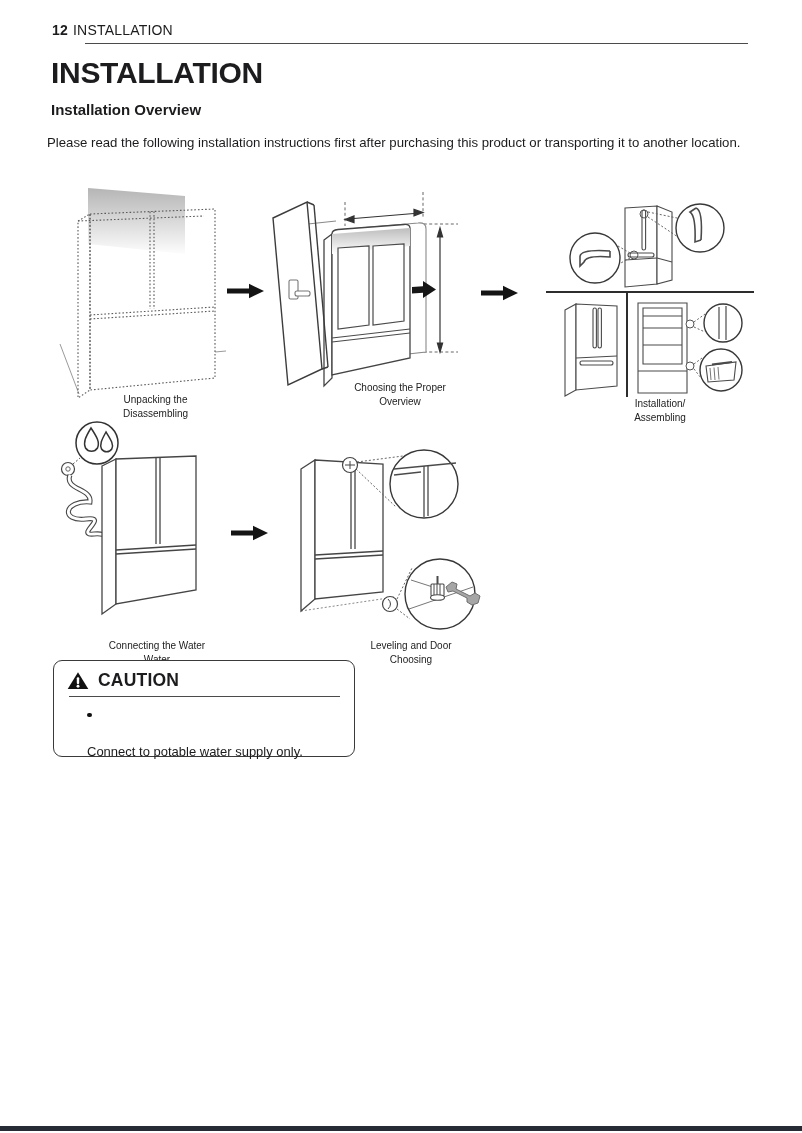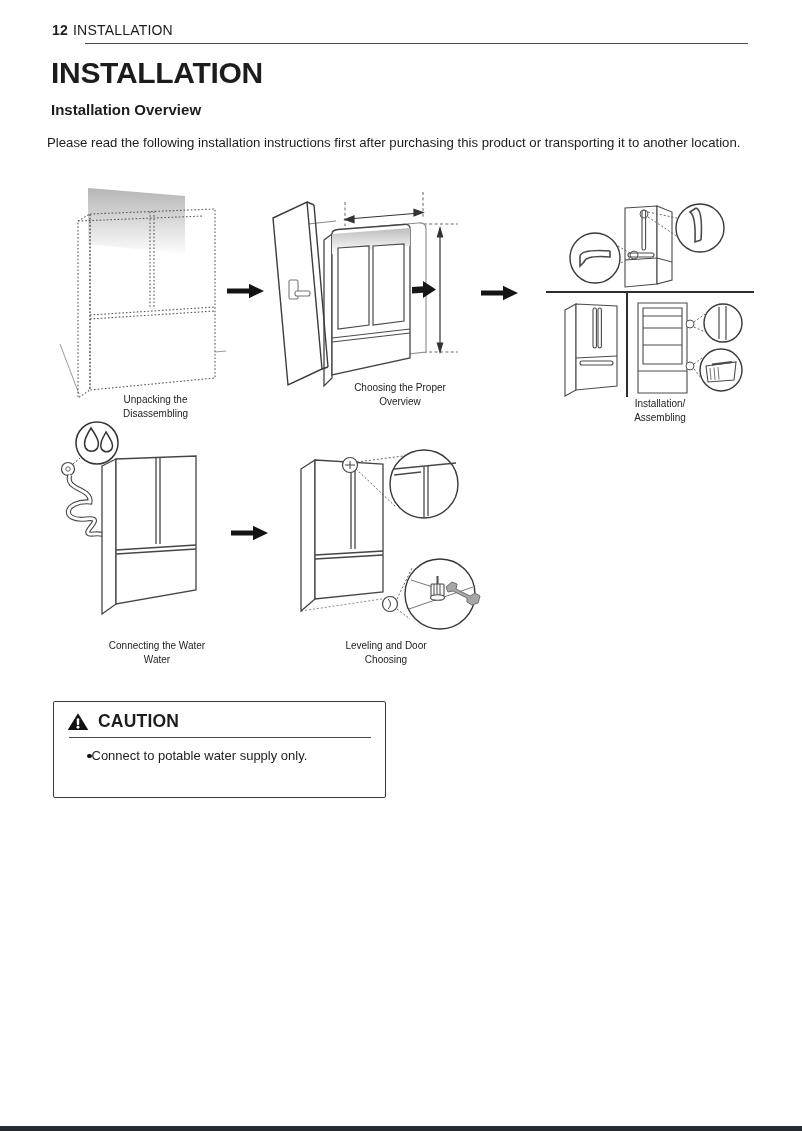--- a/index.html
+++ b/index.html
@@ -13,25 +13,25 @@
   .page-header { left: 52px; top: 22px; font-size: 14px; letter-spacing: .2px; }
   .pg-num { font-weight: 700; margin-right: 5px; }
   .header-rule { left: 85px; top: 43px; width: 663px; height: 0; border-top: 1.3px solid #4b4b4b; }
   .page-title { left: 51px; top: 56px; font-size: 30px; font-weight: 700; letter-spacing: -.3px; }
   .section-heading { left: 51px; top: 101px; font-size: 15px; font-weight: 700; }
   .intro { left: 47px; top: 135px; width: 698px; font-size: 13.2px; line-height: 16px; }
   .caption { position: absolute; font-size: 10px; line-height: 13.5px; text-align: center; color: #222; }
   .caption span { display: block; }
   .illus, .step-arrow { position: absolute; }
   svg { display: block; }
-  .caution-box { left: 53px; top: 701px; width: 333px; height: 97px; border: 1.4px solid #3a3a3a; border-radius: 2px; background: #fff; }
+  .caution-box { left: 53px; top: 660px; width: 302px; height: 97px; border: 1.4px solid #3a3a3a; border-radius: 9px; background: #fff; }
   .caution-header { display: flex; align-items: center; gap: 9px; padding: 9px 14px 0 13px; }
   .caution-title { font-size: 17.5px; font-weight: 700; letter-spacing: .2px; }
   .caution-rule { border-top: 1.4px solid #4b4b4b; margin: 5px 14px 7px 15px; }
-  .caution-item { display: flex; align-items: flex-start; gap: 0; padding: 3px 12px 3px 33px; font-size: 13px; line-height: 16px; }
+  .caution-item { display: flex; align-items: flex-start; gap: 27px; padding: 3px 12px 3px 33px; font-size: 13px; line-height: 16px; flex-direction: column; }
   .bullet-dot { flex: 0 0 auto; width: 4.5px; height: 4.5px; border-radius: 50%; background: #111; margin-top: 5.5px; }
   .footer-bar { left: 0; top: 1126px; width: 802px; height: 5px; background: #272b33; }
 </style>
 </head>
 <body>
 
 <div class="page">
 
   <div class="abs page-header">
     <span class="pg-num">12</span><span>INSTALLATION</span>
@@ -278,21 +278,21 @@
         <line x1="147" y1="147" x2="147" y2="159" stroke="#4a4a4a" stroke-width="1"></line>
         <ellipse cx="144.5" cy="160.5" rx="7" ry="2.8" fill="#fff" stroke="#4a4a4a" stroke-width="1.1"></ellipse>
       </g>
     </svg>
   </div>
 
   <div class="caption" style="left:57px;top:639px;width:200px">
     <span>Connecting the Water</span>
     <span>Water</span>
   </div>
-  <div class="caption" style="left:286px;top:639px;width:200px">
+  <div class="caption" style="left:311px;top:639px;width:200px">
     <span>Leveling and Door</span>
     <span>Choosing</span>
   </div>
 
   <div class="abs caution-box">
     <div class="caution-header">
       <svg width="22" height="19" viewBox="0 0 22 19">
         <path d="M11,1.2 L21.3,18 H0.7 Z" fill="#111"></path>
         <rect x="9.8" y="6.2" width="2.4" height="7" rx="1.1" fill="#fff"></rect>
         <circle cx="11" cy="15.3" r="1.45" fill="#fff"></circle>

